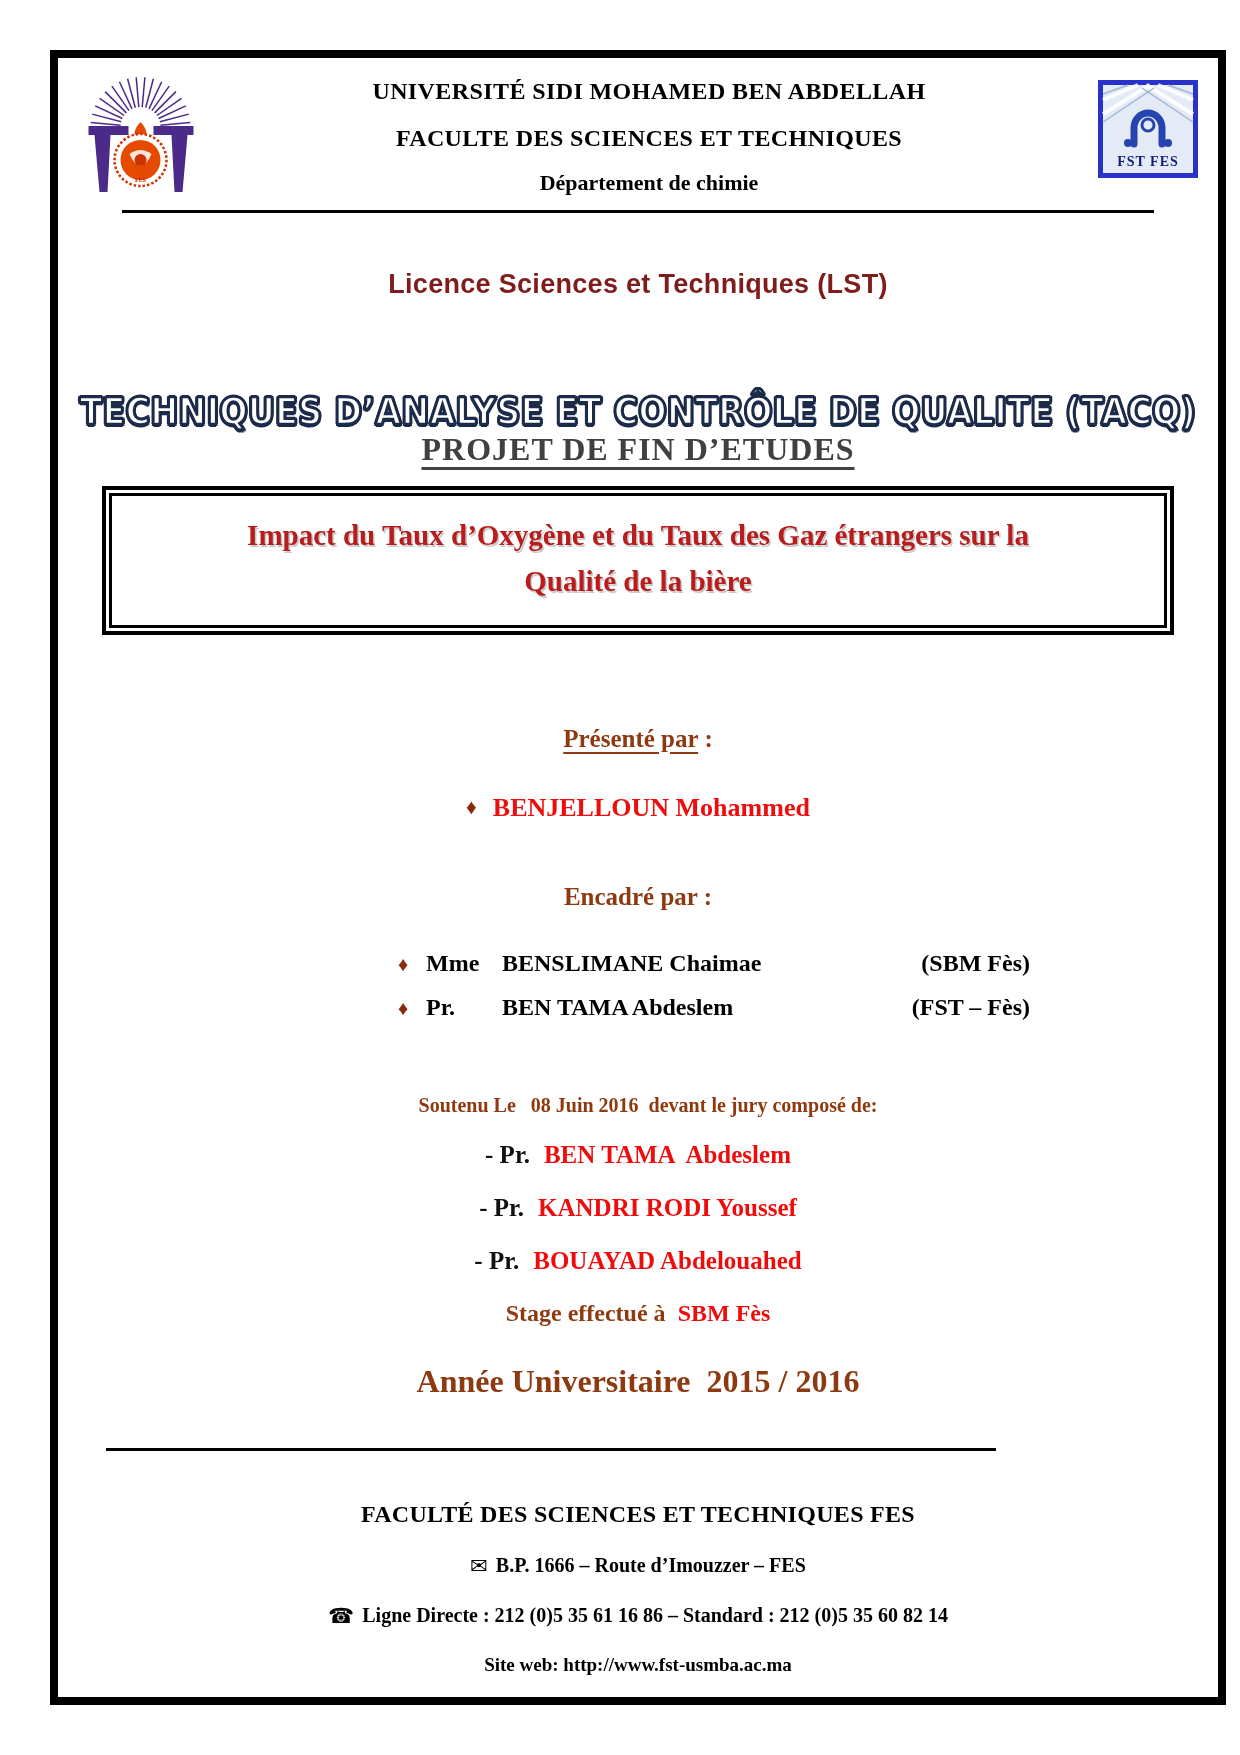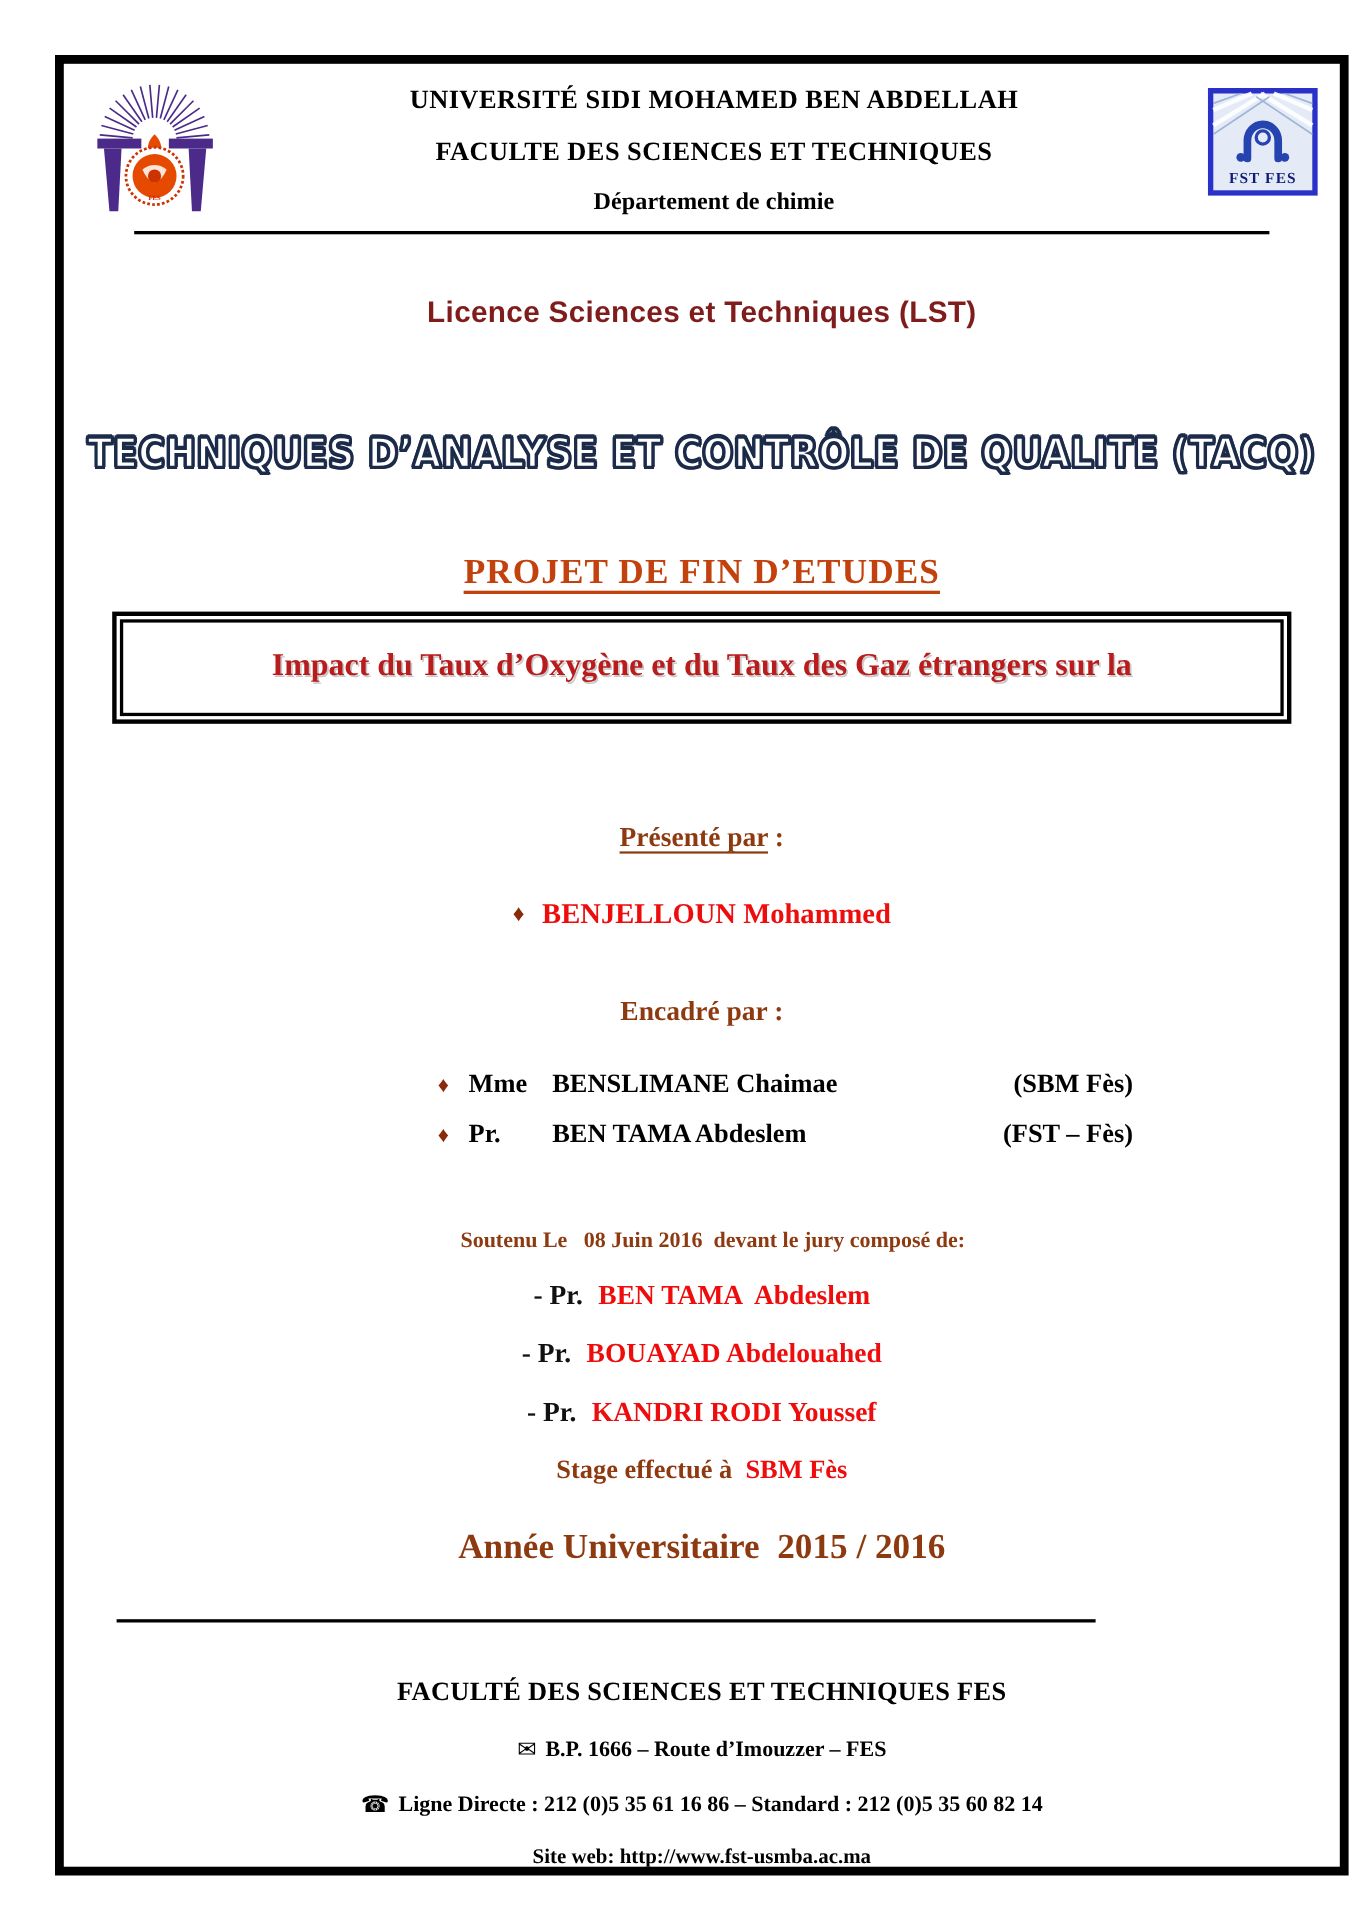--- a/index.html
+++ b/index.html
@@ -31,21 +31,21 @@
   }
   .banner {
     margin-top: 92px; font-family: "DejaVu Sans", sans-serif;
     font-weight: 800; font-size: 33px; letter-spacing: 0.5px;
     color: #ffffff; -webkit-text-stroke: 2.2px #1c2b4a;
     text-shadow: 2px 0 0 #1c2b4a, -2px 0 0 #1c2b4a, 0 2px 0 #1c2b4a, 0 -2px 0 #1c2b4a,
                  1.5px 1.5px 0 #1c2b4a, -1.5px -1.5px 0 #1c2b4a, 1.5px -1.5px 0 #1c2b4a, -1.5px 1.5px 0 #1c2b4a;
     transform: scaleY(1.12); white-space: nowrap;
   }
   .doc-type {
-    margin-top: 70px; font-size: 32px; font-weight: bold; color: #c2410c;
+    font-size: 32px; font-weight: bold; color: #404040;
     letter-spacing: 1px;
     text-decoration: underline; text-decoration-thickness: 3px; text-underline-offset: 7px;
   }
   .title-box { margin: 18px 44px 0 44px; border: 4px solid #000; padding: 3px; }
   .title-box-inner { border: 3px solid #000; padding: 16px 30px 20px 30px; }
   .thesis-title {
     font-size: 29px; font-weight: bold; color: #b91c1c; line-height: 1.6;
     text-shadow: 1.5px 1.5px 0 #c9c9c9;
   }
 
@@ -156,20 +156,21 @@
   <div class="center">
     <div class="program">Licence Sciences et Techniques (LST)</div>
 
     <div class="banner pw">TECHNIQUES D’ANALYSE  ET CONTRÔLE DE QUALITE (TACQ)</div>
 
     <div class="doc-type">PROJET DE FIN D’ETUDES</div>
 
     <div class="title-box">
       <div class="title-box-inner">
         <div class="thesis-title">Impact du Taux d’Oxygène et du Taux des Gaz étrangers sur la</div>
+        <div class="thesis-title">Qualité de la bière</div>
       </div>
     </div>
 
     <div class="sec-label"><span class="ul">Présenté par</span><span class="pw"> :</span></div>
 
     <div class="presented-row">
       <span class="bullet">♦</span><span>BENJELLOUN Mohammed</span>
     </div>
 
     <div class="sec-label-2"><span class="ul">Encadré par</span><span class="pw"> :</span></div>
@@ -188,24 +189,24 @@
         <span class="sup-aff">(FST – Fès)</span>
       </div>
     </div>
 
     <div class="jury-intro pw">Soutenu Le   08 Juin 2016  devant le jury composé de:</div>
 
     <div class="jury-row">
       <span class="jury-prefix pw">- Pr.</span><span class="jury-name pw">BEN TAMA  Abdeslem</span>
     </div>
     <div class="jury-row">
+      <span class="jury-prefix pw">- Pr.</span><span class="jury-name pw">KANDRI RODI Youssef</span>
+    </div>
+    <div class="jury-row">
       <span class="jury-prefix pw">- Pr.</span><span class="jury-name pw">BOUAYAD Abdelouahed</span>
-    </div>
-    <div class="jury-row">
-      <span class="jury-prefix pw">- Pr.</span><span class="jury-name pw">KANDRI RODI Youssef</span>
     </div>
 
     <div class="stage-line">
       <span class="stage-prefix">Stage effectué à</span><span class="stage-company">SBM Fès</span>
     </div>
 
     <div class="year-line pw">Année Universitaire  2015 / 2016</div>
   </div>
 
   <div class="hr2"></div>

